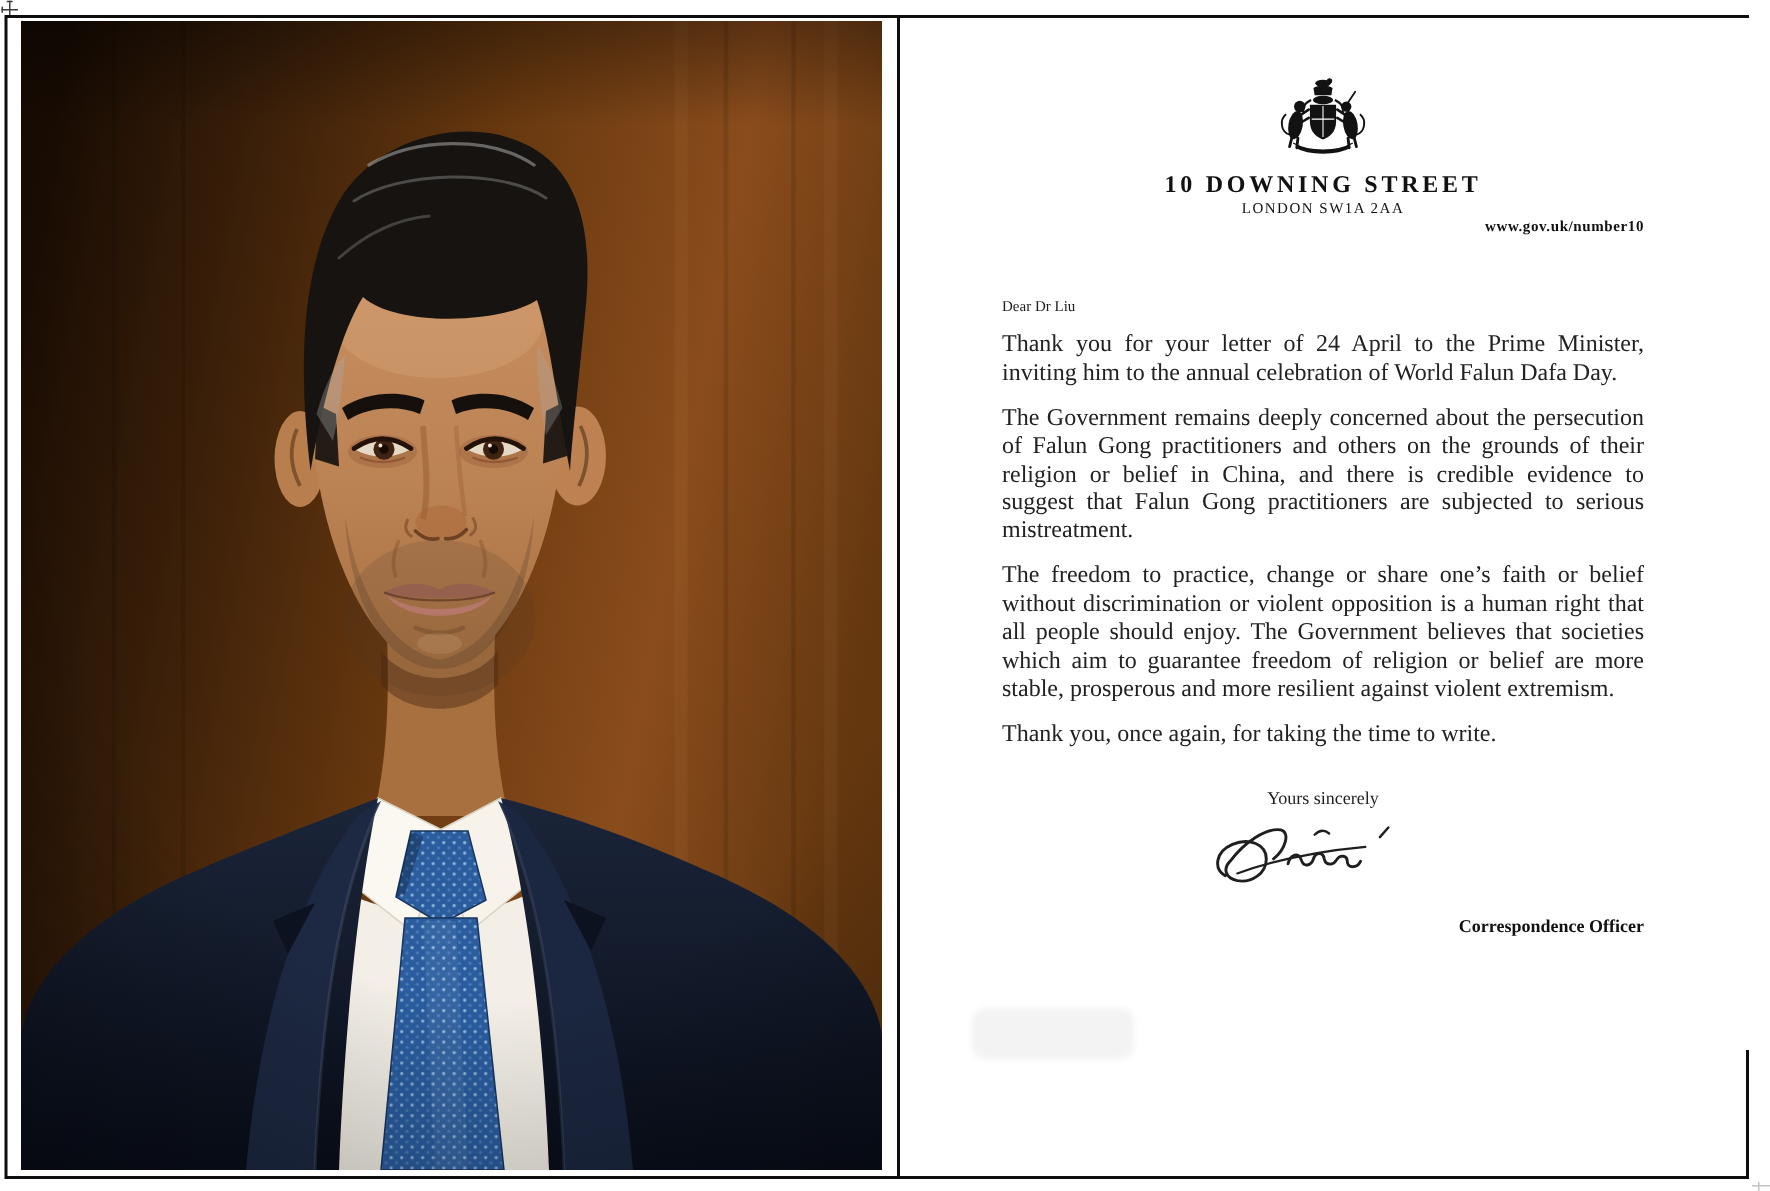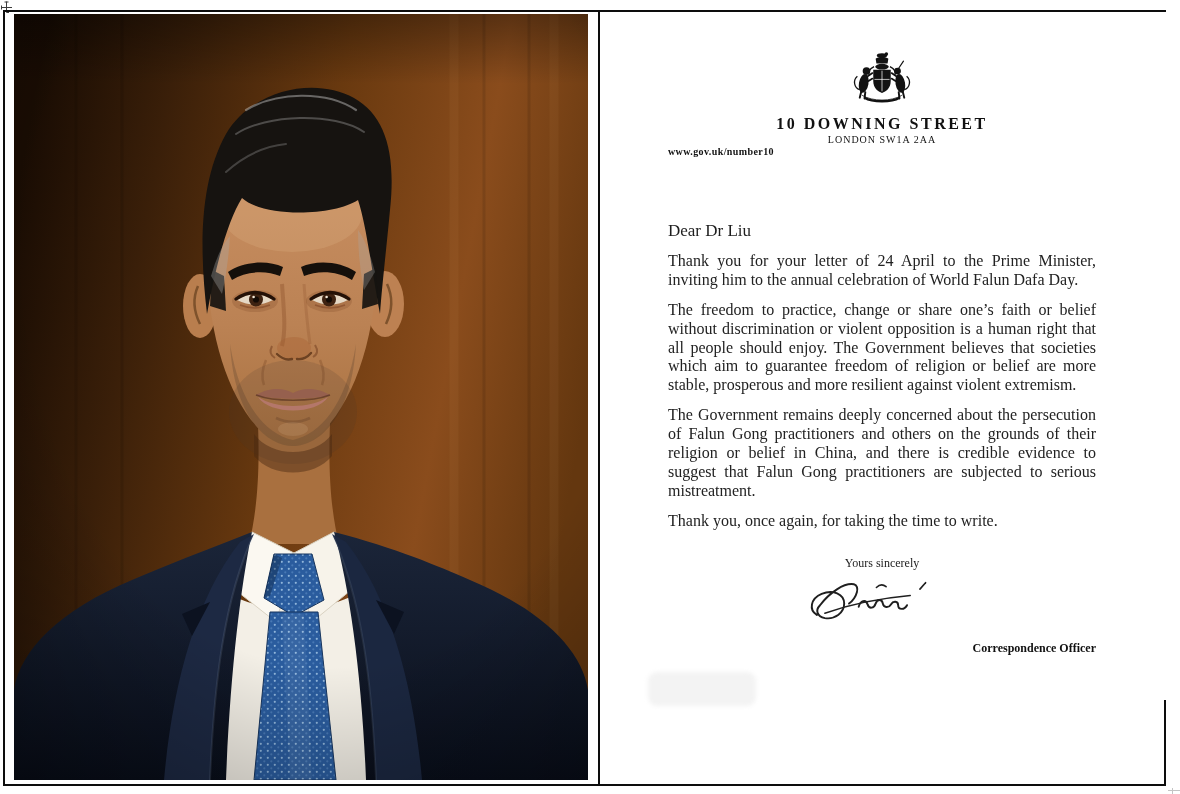--- a/index.html
+++ b/index.html
@@ -29,30 +29,30 @@
   .crest { display:block; margin:0 auto; }
   .lh1 {
     text-align:center; font-weight:bold; font-size:16px; line-height:17px;
     letter-spacing:2.5px; margin-top:3px; color:#111;
   }
   .lh2 {
     text-align:center; font-weight:normal; font-size:10px; line-height:11px;
     letter-spacing:1px; margin-top:2px; color:#111;
   }
   .lh3 {
-    text-align:left; font-weight:bold; font-size:10px; line-height:11px;
+    text-align:right; font-weight:bold; font-size:10px; line-height:11px;
     letter-spacing:0.4px; margin-top:1px; color:#111;
   }
   .meta-row {
     display:flex; justify-content:space-between; align-items:baseline;
     margin-top:20px;
   }
   .from-line { font-size:11px; color:#222; }
   .date-line { font-size:12px; color:#222; }
-  .salutation { margin-top:64px; font-size:17px; }
+  .salutation { margin-top:42px; font-size:10px; }
   .body-par {
     margin:11px 0 0 0; font-size:16px; line-height:1.18;
     text-align:justify; color:#222;
   }
   .closing { margin-top:26px; text-align:center; font-size:12px; }
   .signature { display:block; margin:2px auto 0 auto; transform:translateX(-8px); }
   .signer { margin-top:10px; text-align:right; font-weight:bold; font-size:12px; color:#111; }
   .smudge {
     position:absolute; left:48px; top:660px; width:108px; height:34px;
     background:#f3f3f3; border-radius:9px; filter:blur(2px);
@@ -240,22 +240,22 @@
   </svg>
 
   <div class="lh1">10 DOWNING STREET</div>
   <div class="lh2">LONDON SW1A 2AA</div>
   <div class="lh3">www.gov.uk/number10</div>
 
 
   <div class="salutation">Dear Dr Liu</div>
 
   <p class="body-par">Thank you for your letter of 24 April to the Prime Minister, inviting him to the annual celebration of World Falun Dafa Day.</p>
+  <p class="body-par">The Government remains deeply concerned about the persecution of Falun Gong practitioners and others on the grounds of their religion or belief in China, and there is credible evidence to suggest that Falun Gong practitioners are subjected to serious mistreatment.</p>
   <p class="body-par">The freedom to practice, change or share one’s faith or belief without discrimination or violent opposition is a human right that all people should enjoy. The Government believes that societies which aim to guarantee freedom of religion or belief are more stable, prosperous and more resilient against violent extremism.</p>
-  <p class="body-par">The Government remains deeply concerned about the persecution of Falun Gong practitioners and others on the grounds of their religion or belief in China, and there is credible evidence to suggest that Falun Gong practitioners are subjected to serious mistreatment.</p>
   <p class="body-par">Thank you, once again, for taking the time to write.</p>
 
   <div class="closing">Yours sincerely</div>
 
   <svg class="signature" width="170" height="58" viewBox="0 0 170 72">
     <g stroke="#1f1f1f" stroke-width="2.4" fill="none" stroke-linecap="round">
       <path d="M14,52 C4,46 6,32 20,26 C34,20 48,26 48,38 C48,50 36,58 24,56 C14,54 12,46 18,40 C30,24 48,12 60,14 C68,16 64,30 54,38"></path>
       <path d="M24,50 C52,40 86,32 130,28" stroke-width="1.8"></path>
       <path d="M66,42 c2,-8 9,-10 11,-3 c2,6 8,5 10,-1 c2,-6 8,-6 9,0 c1,5 7,6 10,1 c3,-5 9,-4 9,1 c0,6 8,6 11,0"></path>
       <path d="M88,18 q6,-6 12,-1" stroke-width="2"></path>

